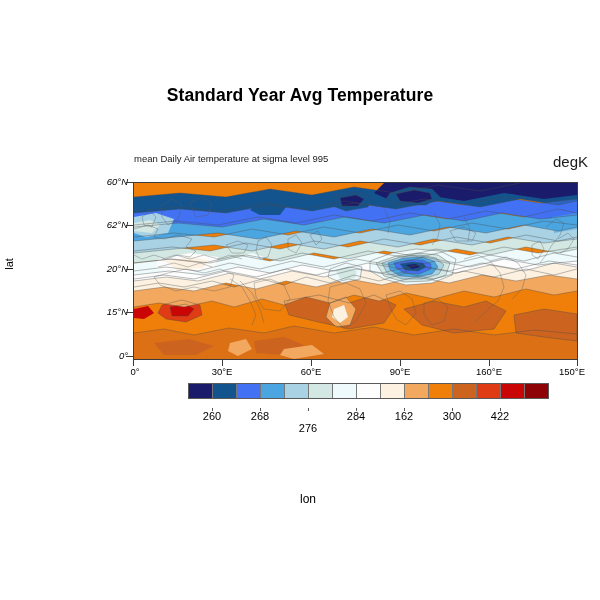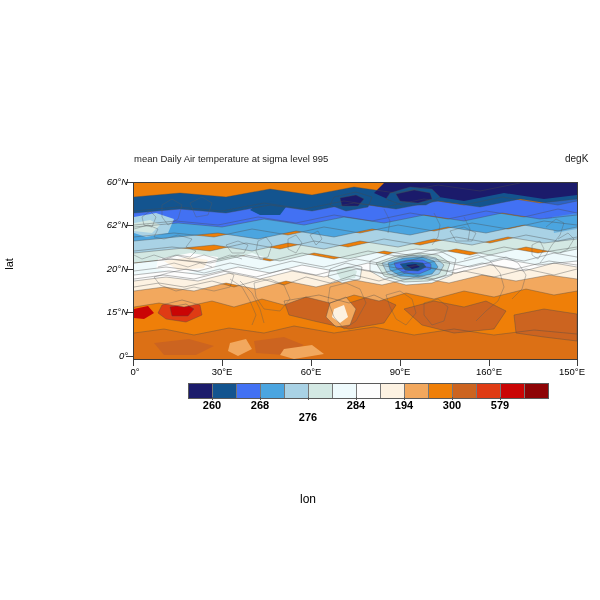--- a/index.html
+++ b/index.html
@@ -33,23 +33,23 @@
   }
   .subtitle-left {
     position: absolute;
     left: 134px;
     top: 153px;
     font-size: 9.5px;
     color: #1a1a1a;
   }
   .subtitle-right {
     position: absolute;
-    left: 565px;
+    left: 553px;
     top: 153px;
-    font-size: 10px;
+    font-size: 15px;
     color: #1a1a1a;
   }
   .plot-frame {
     position: absolute;
     left: 133px;
     top: 182px;
     width: 445px;
     height: 178px;
     border: 1px solid #3b3b3b;
     box-sizing: border-box;
@@ -133,22 +133,22 @@
   }
   .cbar-cell {
     width: 23px;
     height: 14px;
   }
   .cbar-cell + .cbar-cell {
     border-left: 1px solid #777;
   }
   .cbar-labels {
     position: absolute;
-    left: 0; top: 0;
-    width: 600px; height: 484px; font-weight: bold;
+    left: 0; top: 11px;
+    width: 600px; height: 484px;
   }
   .cbar-label {
     position: absolute;
     top: 399px;
     font-size: 11px;
     color: #000;
     transform: translateX(-50%);
     white-space: nowrap;
   }
   .cbar-tick {
@@ -157,20 +157,21 @@
     width: 1px;
     height: 3px;
     background: #555;
   }
 </style>
 </head>
 <body>
 
 <div id="root">
 
+  <div class="title">Standard Year Avg Temperature</div>
 
   <div class="subtitle-left">mean Daily Air temperature at sigma level 995</div>
   <div class="subtitle-right">degK</div>
 
   <div class="plot-frame">
     <svg width="443" height="176" viewBox="0 0 443 176">
       <defs>
         <clipPath id="plotclip">
             <rect x="0" y="0" width="443" height="176"></rect>
           </clipPath>
@@ -401,20 +402,20 @@
   <div class="cbar-labels" id="cbar-labels">
       <div class="cbar-tick" style="left: 212px;"></div>
       <div class="cbar-label" style="left: 212px;">260</div>
       <div class="cbar-tick" style="left: 260px;"></div>
       <div class="cbar-label" style="left: 260px;">268</div>
       <div class="cbar-tick" style="left: 308px;"></div>
       <div class="cbar-label" style="left: 308px; margin-top: 12px;">276</div>
       <div class="cbar-tick" style="left: 356px;"></div>
       <div class="cbar-label" style="left: 356px;">284</div>
       <div class="cbar-tick" style="left: 404px;"></div>
-      <div class="cbar-label" style="left: 404px;">194</div>
+      <div class="cbar-label" style="left: 404px;">162</div>
       <div class="cbar-tick" style="left: 452px;"></div>
       <div class="cbar-label" style="left: 452px;">300</div>
       <div class="cbar-tick" style="left: 500px;"></div>
-      <div class="cbar-label" style="left: 500px;">579</div>
+      <div class="cbar-label" style="left: 500px;">422</div>
     </div>
 
 </div>
 
 </body></html>

